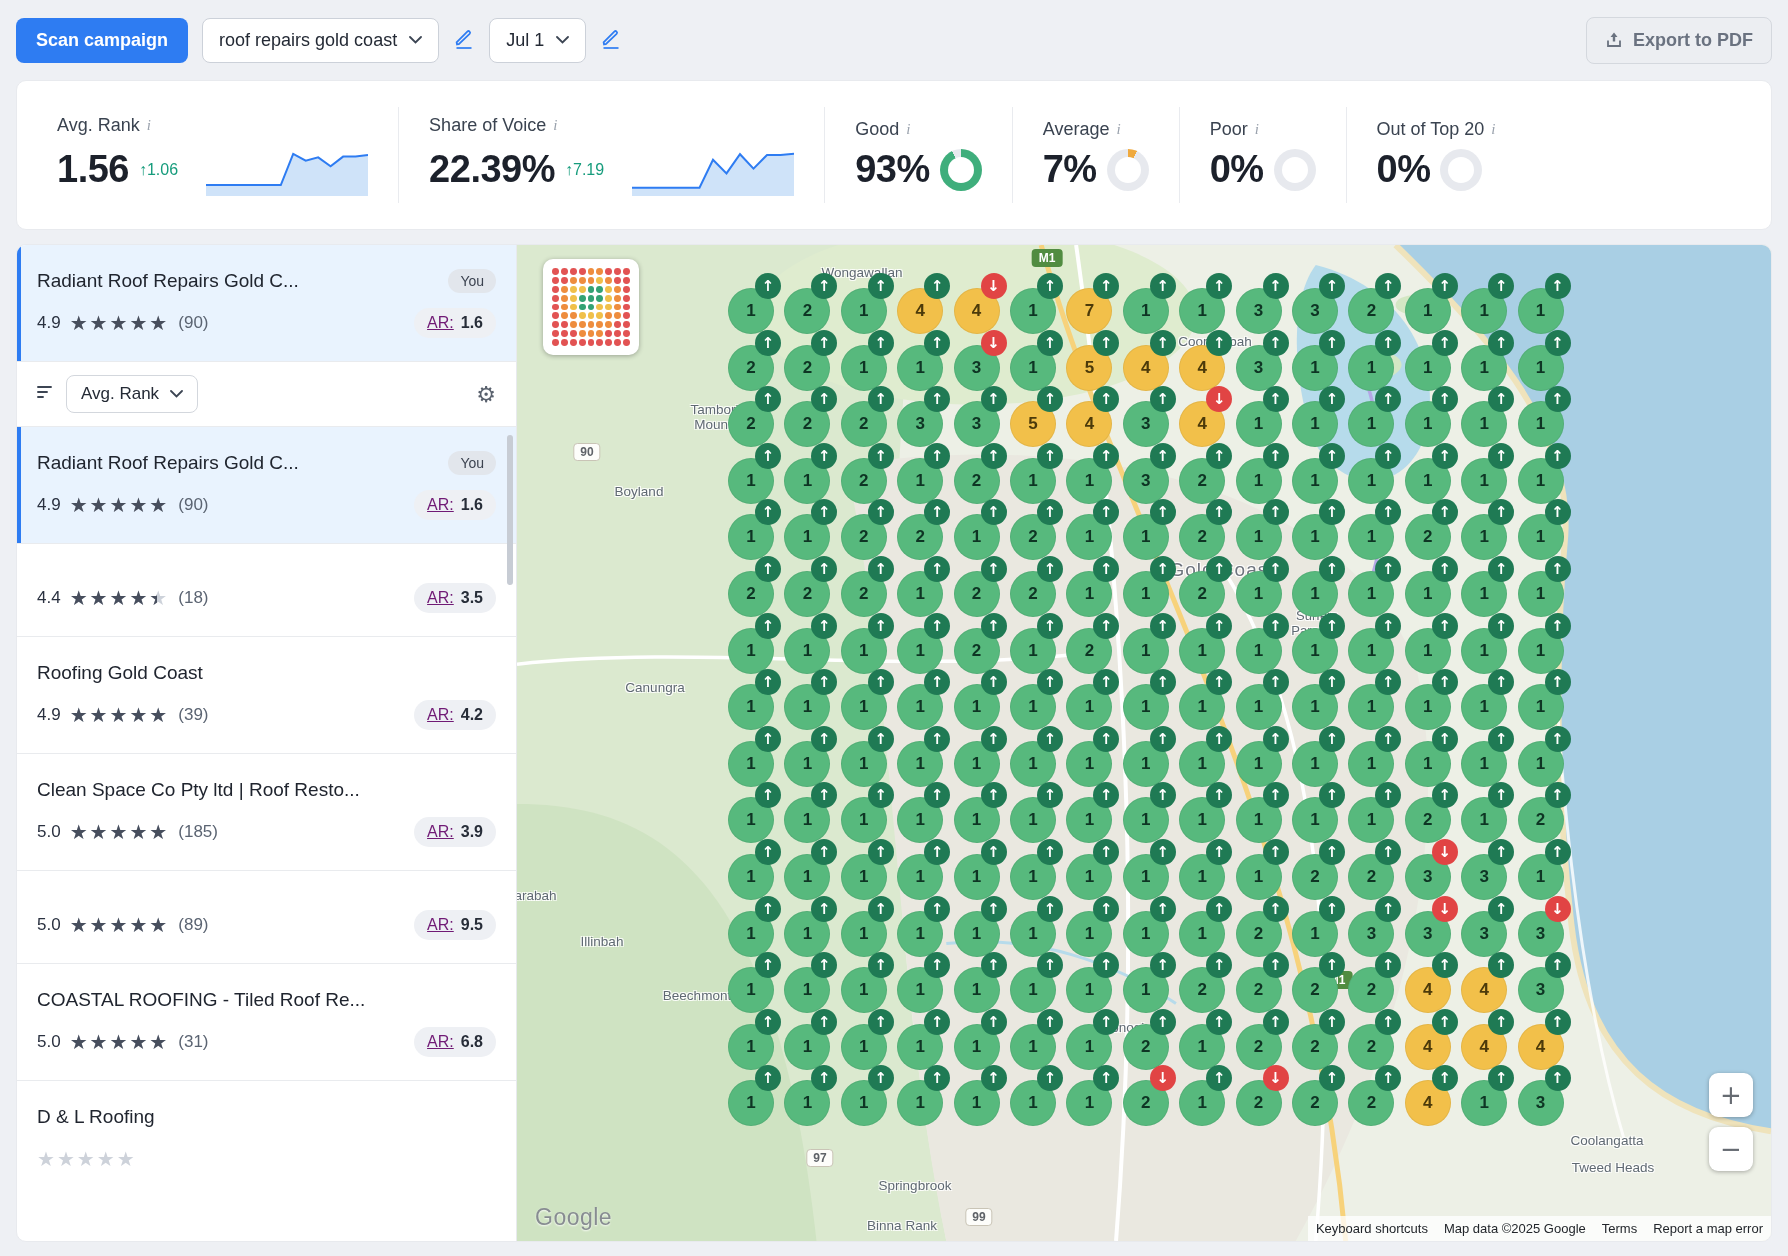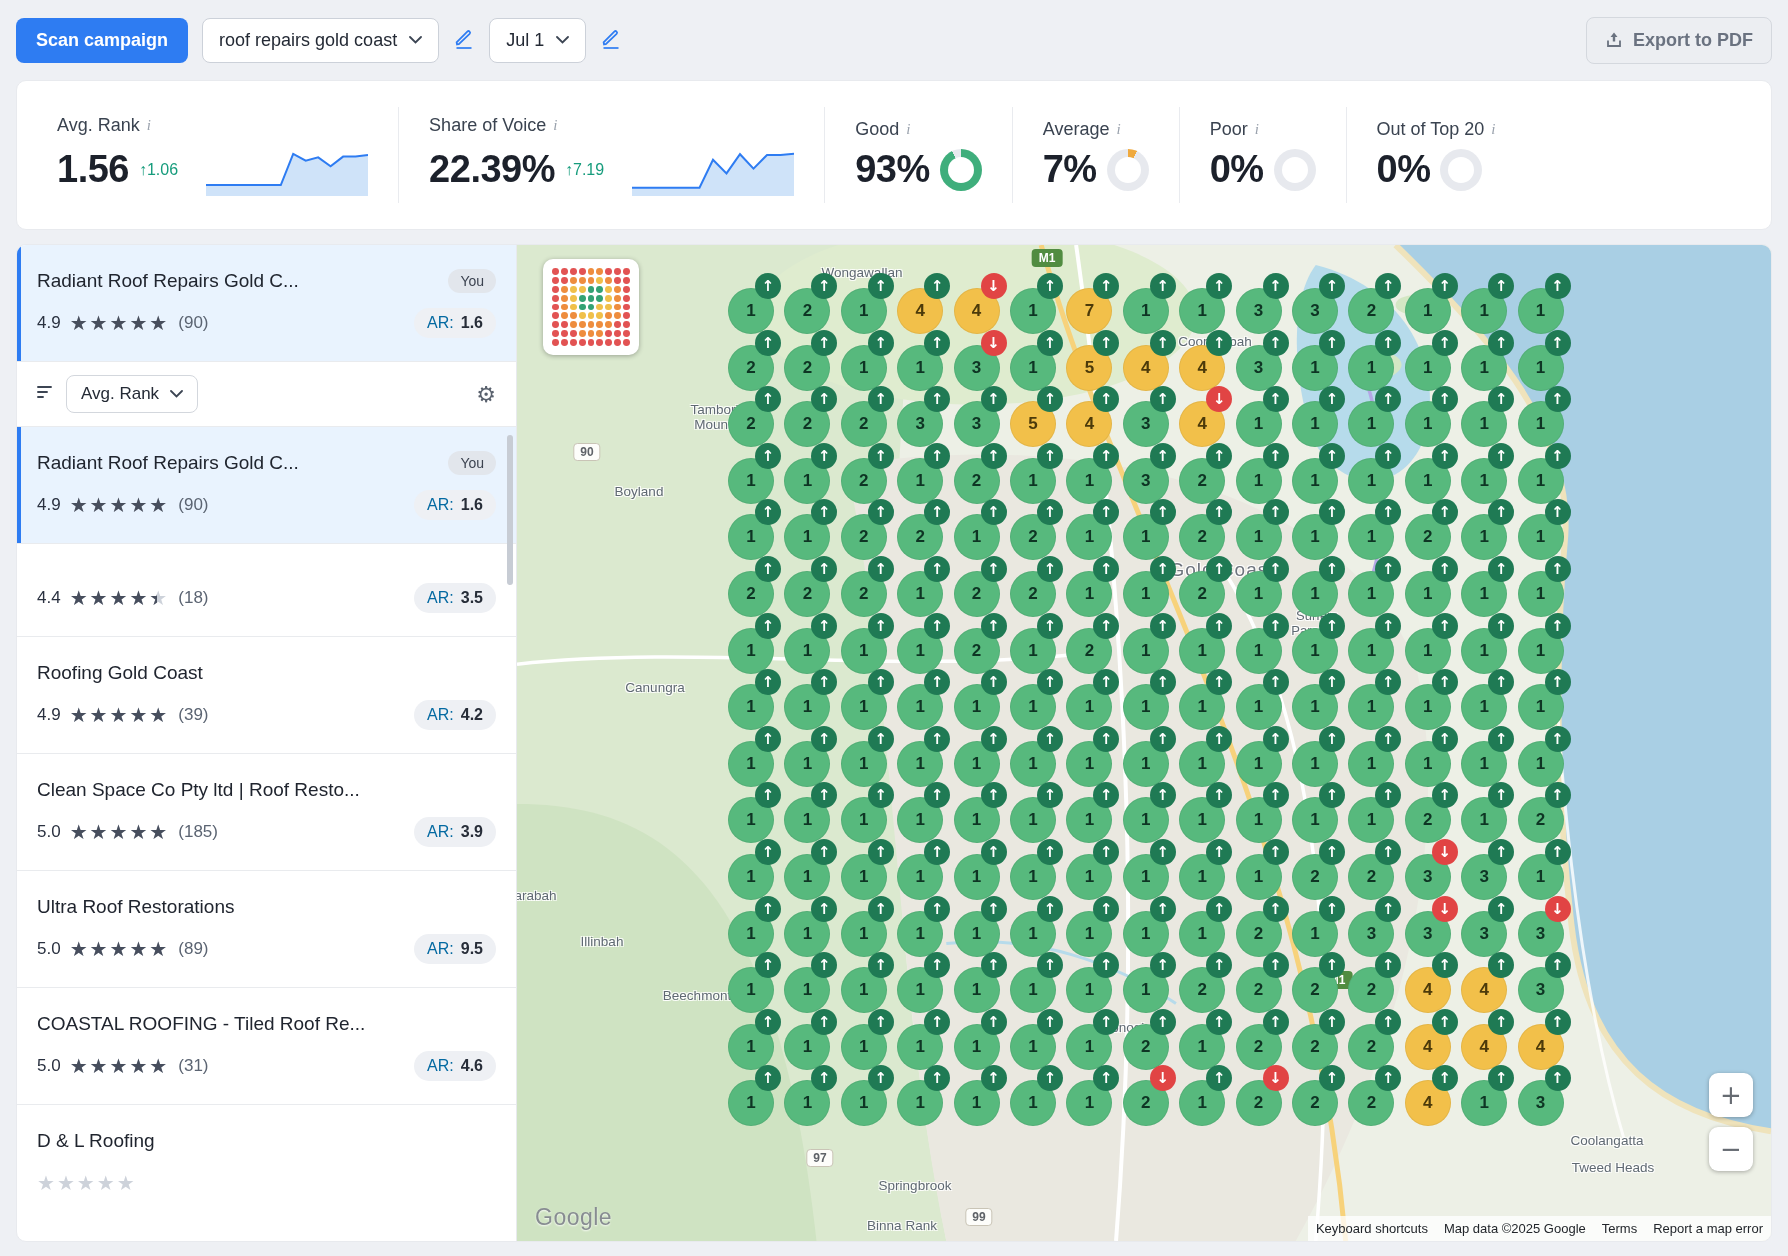--- a/index.html
+++ b/index.html
@@ -45,21 +45,21 @@
   .biz-top { display:flex; align-items:center; justify-content:space-between; gap:10px; height:24px; }
   .biz-name { font-size:19px; font-weight:500; color:#20252f; white-space:nowrap; overflow:hidden; text-overflow:ellipsis; }
   .you-badge { background:#e2e6ec; color:#3c4350; font-size:14px; padding:4px 12px; border-radius:12px; flex:0 0 auto; }
   .biz-bottom { display:flex; align-items:center; justify-content:space-between; margin-top:16px; height:28px; }
   .rating { display:flex; align-items:center; gap:9px; font-size:17px; color:#2a3140; }
   .review-count { color:#5b6472; }
   .stars { position:relative; display:inline-block; font-family:"DejaVu Sans",sans-serif; font-size:20px;
            line-height:1; letter-spacing:2px; color:#cdd2da; }
   .stars .fill { position:absolute; left:0; top:0; white-space:nowrap; overflow:hidden; color:#474e5d; }
   .ar-badge { background:#eef0f4; border-radius:15px; padding:6px 13px; font-size:16px; display:flex; gap:7px; }
-  .ar-label { color:#0369a1; }
+  .ar-label { color:#701a75;text-decoration:underline; }
   .ar-val { font-weight:700; color:#272d38; }
 
   .sort-bar { display:flex; align-items:center; gap:12px; padding:13px 20px; border-top:1px solid #e9ebee; }
   .sort-select { display:inline-flex; align-items:center; gap:11px; background:#fff; border:1px solid #d3d7dd;
                  border-radius:8px; padding:8px 14px; font-size:17px; font-weight:500; color:#242a35;
                  font-family:inherit; cursor:pointer; }
   .gear { margin-left:auto; font-family:"DejaVu Sans",sans-serif; font-size:22px; color:#59616d; cursor:pointer; }
   .list { flex:1 1 auto; overflow:hidden; position:relative; border-top:1px solid #e9ebee; }
   .scroll-thumb { position:absolute; right:3px; top:8px; width:6px; height:150px; background:#c7ccd4; border-radius:3px; z-index:5; }
 
@@ -301,23 +301,20 @@
                 <span class="stars"><span class="base">★★★★★</span><span class="fill" style="width: 100%;">★★★★★</span></span>
                 <span class="review-count">(185)</span>
               </div>
               <div class="ar-badge">
                 <span class="ar-label">AR:</span>
                 <span class="ar-val">3.9</span>
               </div>
             </div>
           </div>
           <div class="biz">
-            <div class="biz-top">
-              <span class="biz-name">Ultra Roof Restorations</span>
-            </div>
             <div class="biz-bottom">
               <div class="rating">
                 <span class="rating-val">5.0</span>
                 <span class="stars"><span class="base">★★★★★</span><span class="fill" style="width: 100%;">★★★★★</span></span>
                 <span class="review-count">(89)</span>
               </div>
               <div class="ar-badge">
                 <span class="ar-label">AR:</span>
                 <span class="ar-val">9.5</span>
               </div>
@@ -328,21 +325,21 @@
               <span class="biz-name">COASTAL ROOFING - Tiled Roof Re...</span>
             </div>
             <div class="biz-bottom">
               <div class="rating">
                 <span class="rating-val">5.0</span>
                 <span class="stars"><span class="base">★★★★★</span><span class="fill" style="width: 100%;">★★★★★</span></span>
                 <span class="review-count">(31)</span>
               </div>
               <div class="ar-badge">
                 <span class="ar-label">AR:</span>
-                <span class="ar-val">4.6</span>
+                <span class="ar-val">6.8</span>
               </div>
             </div>
           </div>
           <div class="biz">
             <div class="biz-top">
               <span class="biz-name">D &amp; L Roofing</span>
             </div>
             <div class="biz-bottom">
               <div class="rating">
                 <span class="stars"><span class="base">★★★★★</span><span class="fill" style="width: 0%;">★★★★★</span></span>

